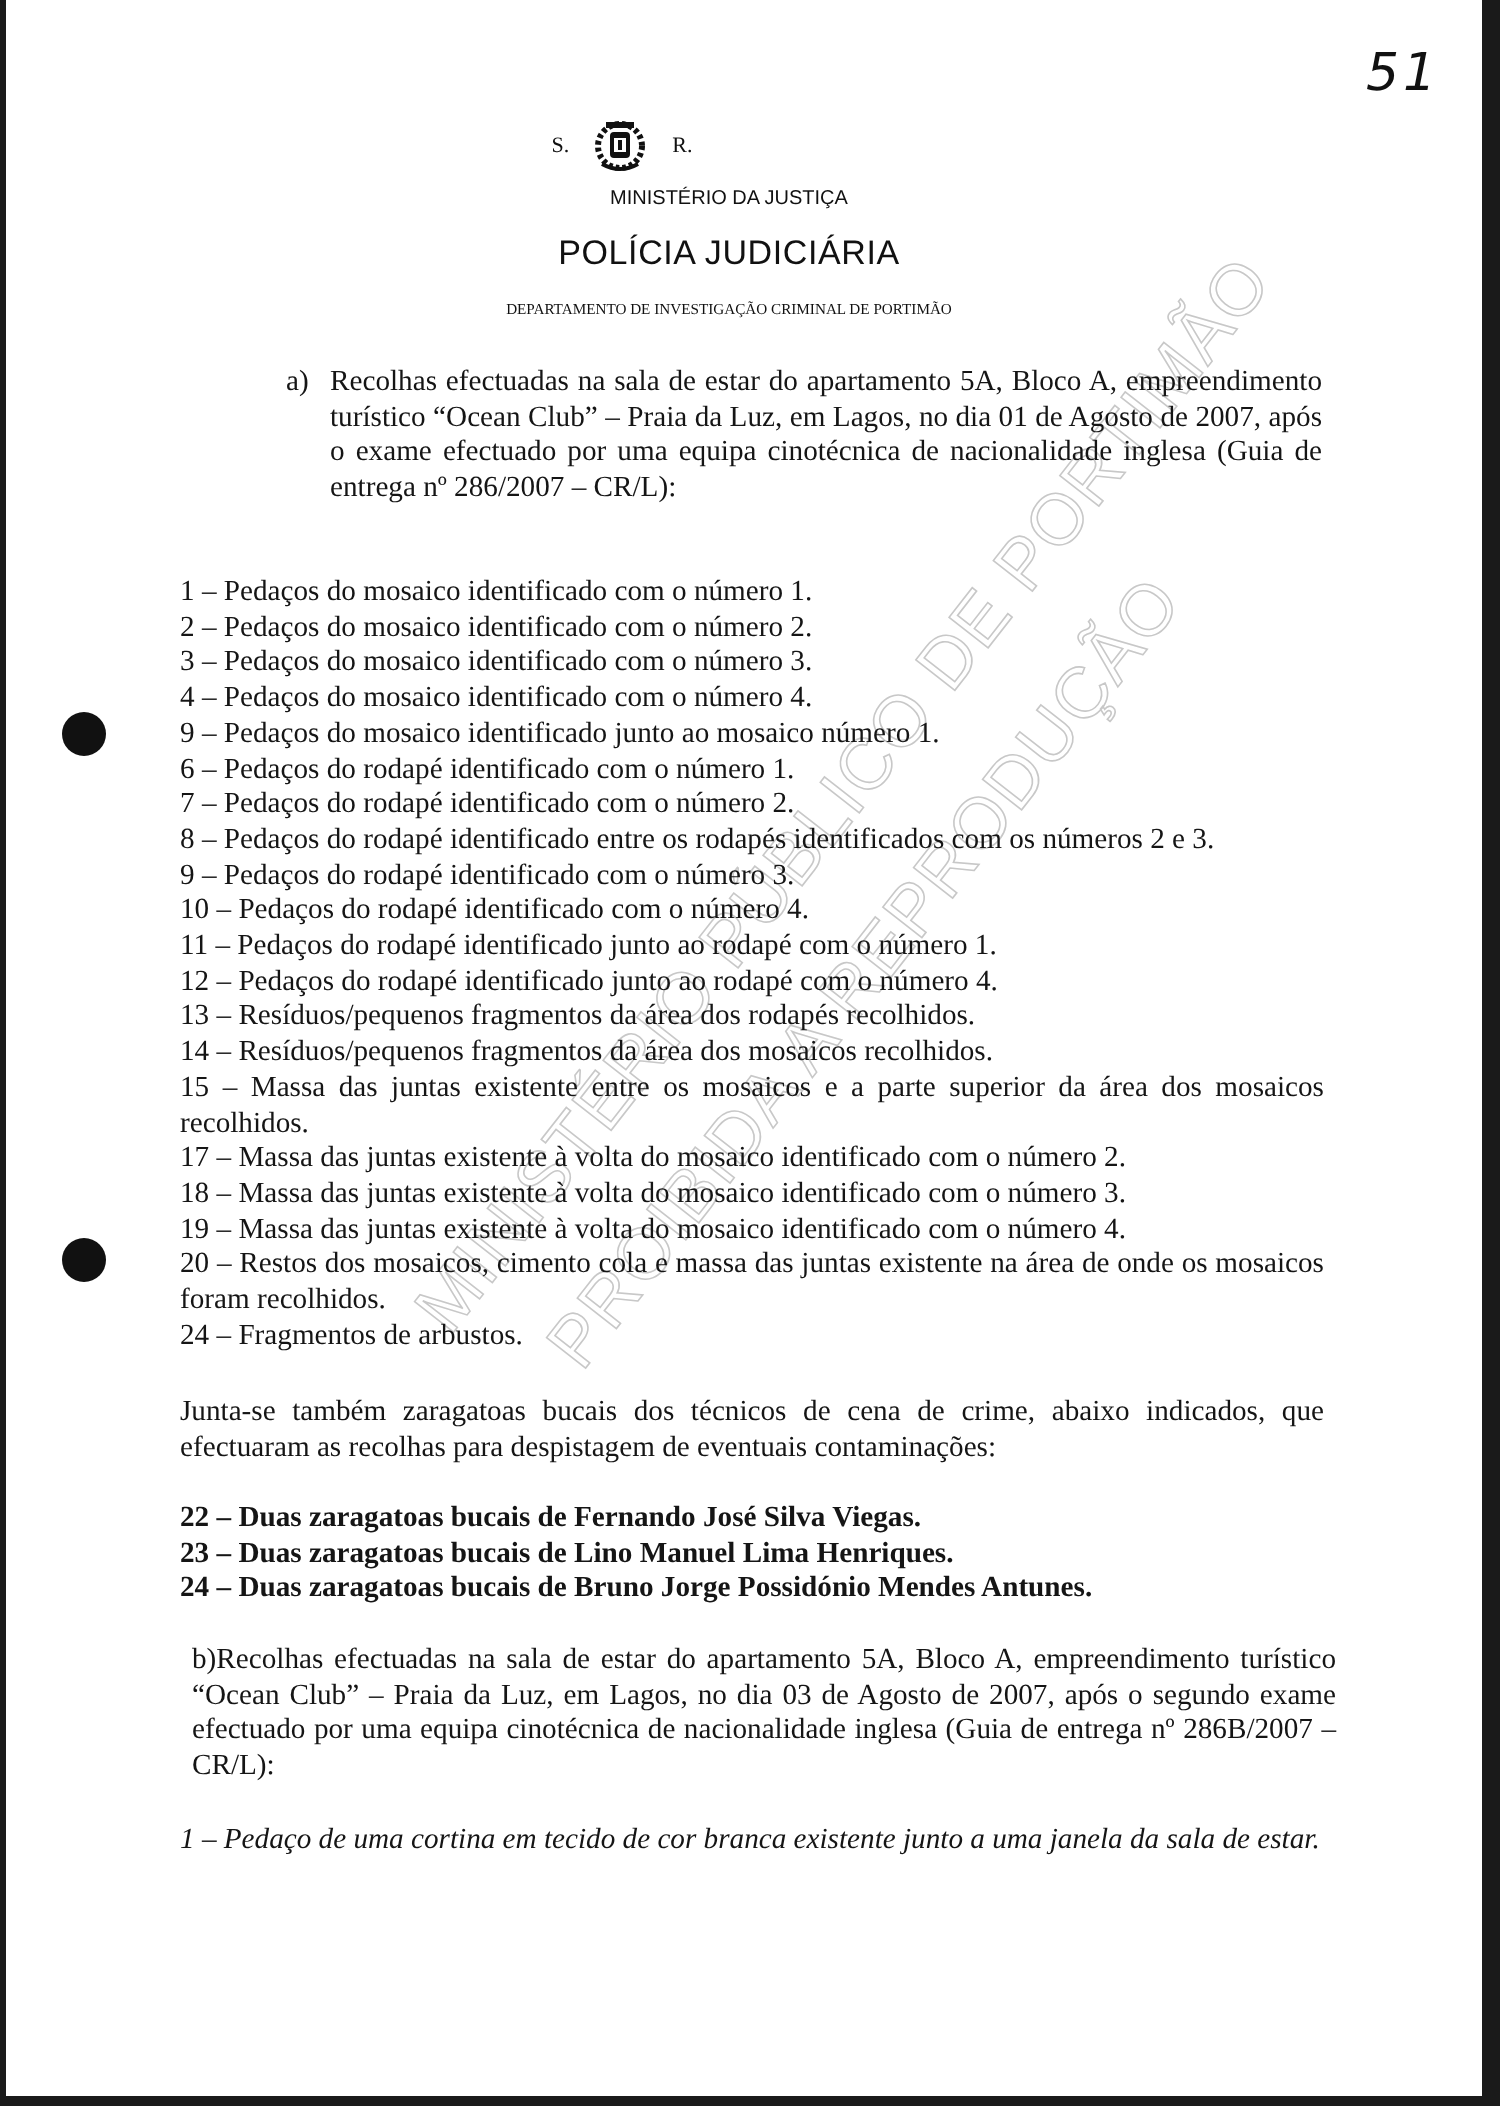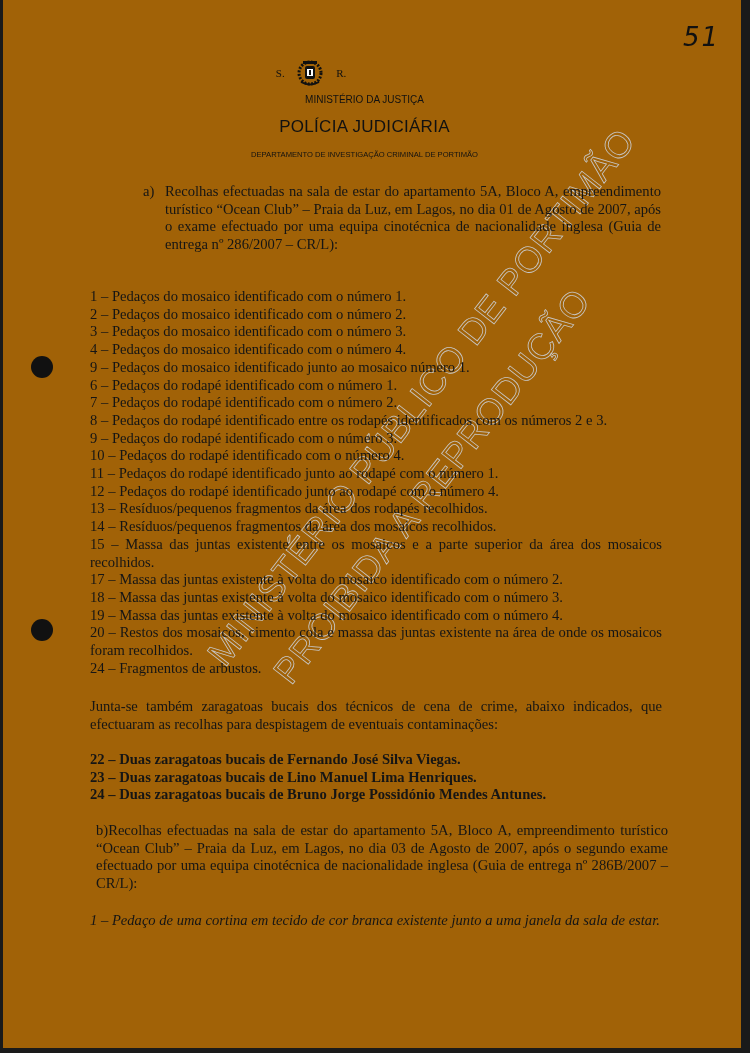--- a/index.html
+++ b/index.html
@@ -1,37 +1,37 @@
 <!DOCTYPE html>
 <html><head>
 <meta charset="utf-8">
 <style>
   html, body { margin: 0; padding: 0; }
   body { width: 750px; height: 1053px; background: #1a1a1a; position: relative; overflow: hidden; }
   .page {
     position: absolute; left: 3px; top: 0; width: 738px; height: 1048px;
-    background: #a16207; overflow: hidden;
+    background: #ffffff; overflow: hidden;
   }
   .page-number {
     position: absolute; left: 680px; top: 22px;
     font-family: "DejaVu Sans", sans-serif; font-style: italic; font-size: 26px; color: #111;
     letter-spacing: 2px;
   }
   .crest-row {
     position: absolute; top: 60px; left: 0; width: 616px; text-align: center;
     font-family: "Liberation Serif", serif; font-size: 11px; color: #111;
   }
   .crest-row span { display: inline-block; vertical-align: middle; }
   .crest {
     width: 30px; height: 26px; margin: 0 8px; position: relative;
   }
   .hdr { position: absolute; left: 0; width: 723px; text-align: center; color: #111; font-family: "Liberation Sans", sans-serif; }
   .hdr.ministry { top: 94px; font-size: 10px; }
   .hdr.police { top: 117px; font-size: 17px; letter-spacing: 0.3px; }
-  .hdr.dept { top: 150px; font-size: 7.6px; }
+  .hdr.dept { top: 150px; font-size: 7.6px; font-family: Liberation Serif, serif; }
 
   .body-text { font-family: "Liberation Serif", serif; font-size: 14.6px; color: #151515; line-height: 17.7px; }
   .section-a {
     position: absolute; left: 140px; top: 183px; width: 518px;
   }
   .section-a .marker { position: absolute; left: 0; top: 0; }
   .section-a .para { margin-left: 22px; text-align: justify; text-align-last: left; }
   .items { position: absolute; left: 87px; width: 572px; }
   .items-a { top: 288px; }
   .item { text-align: justify; }

